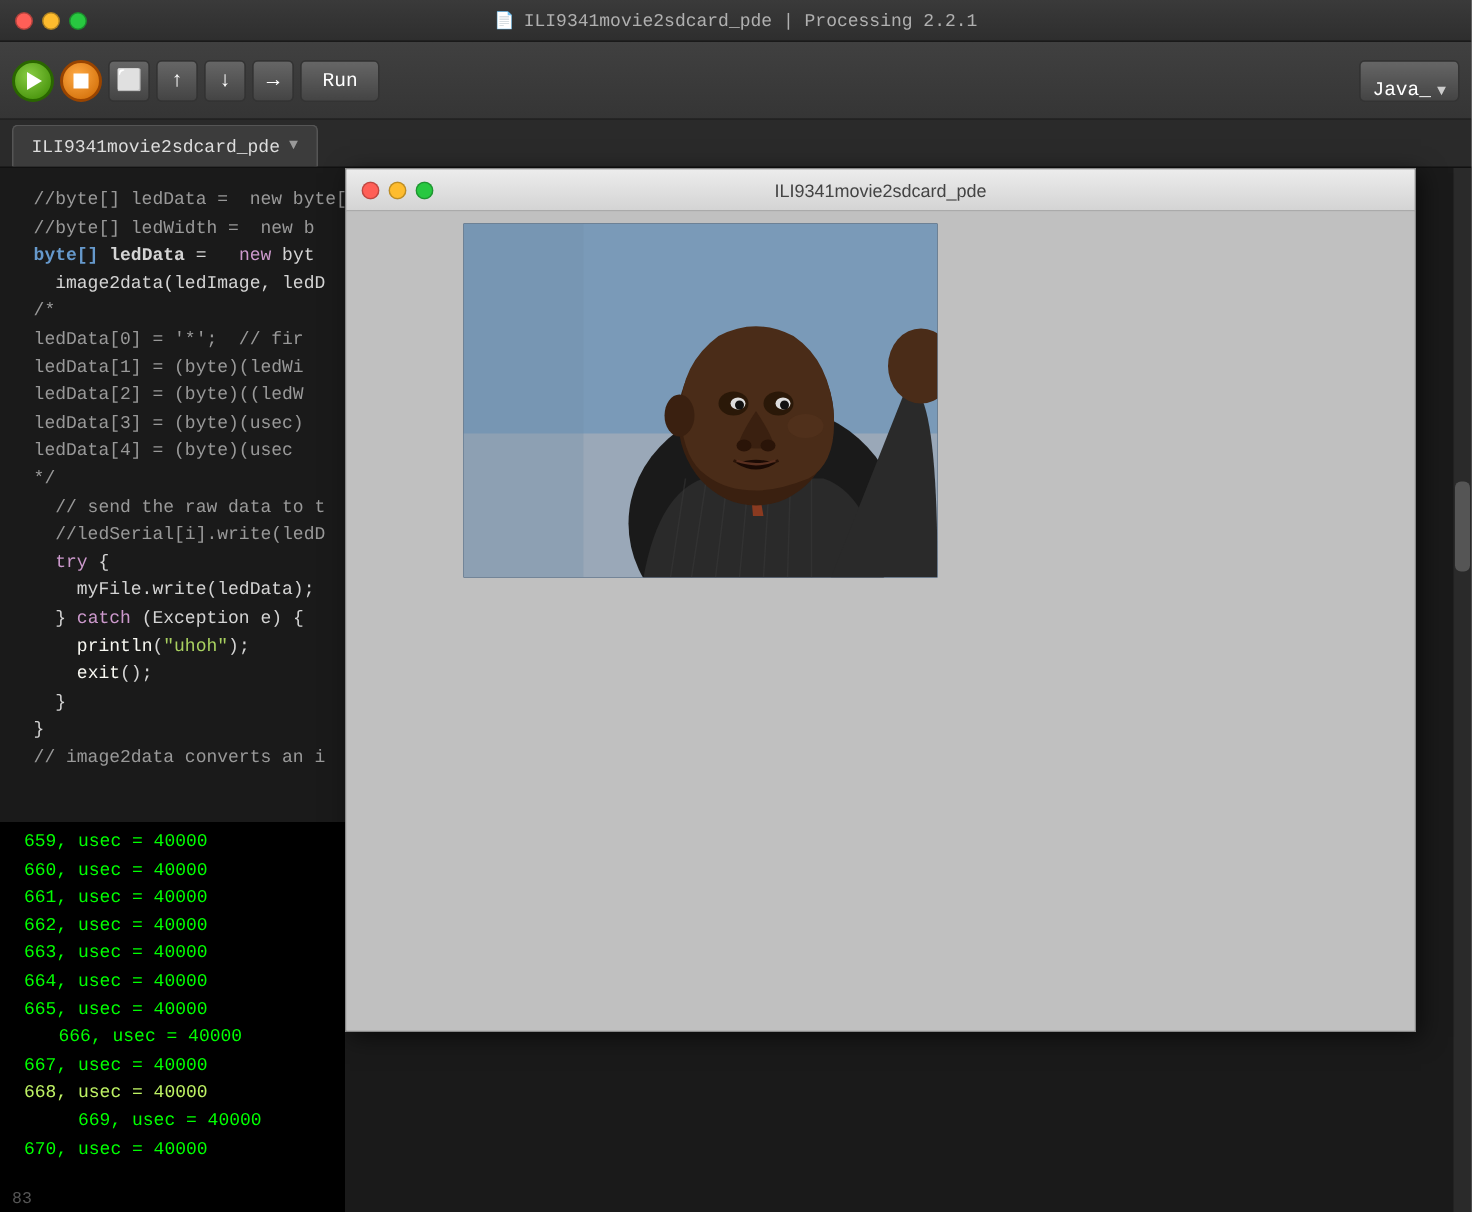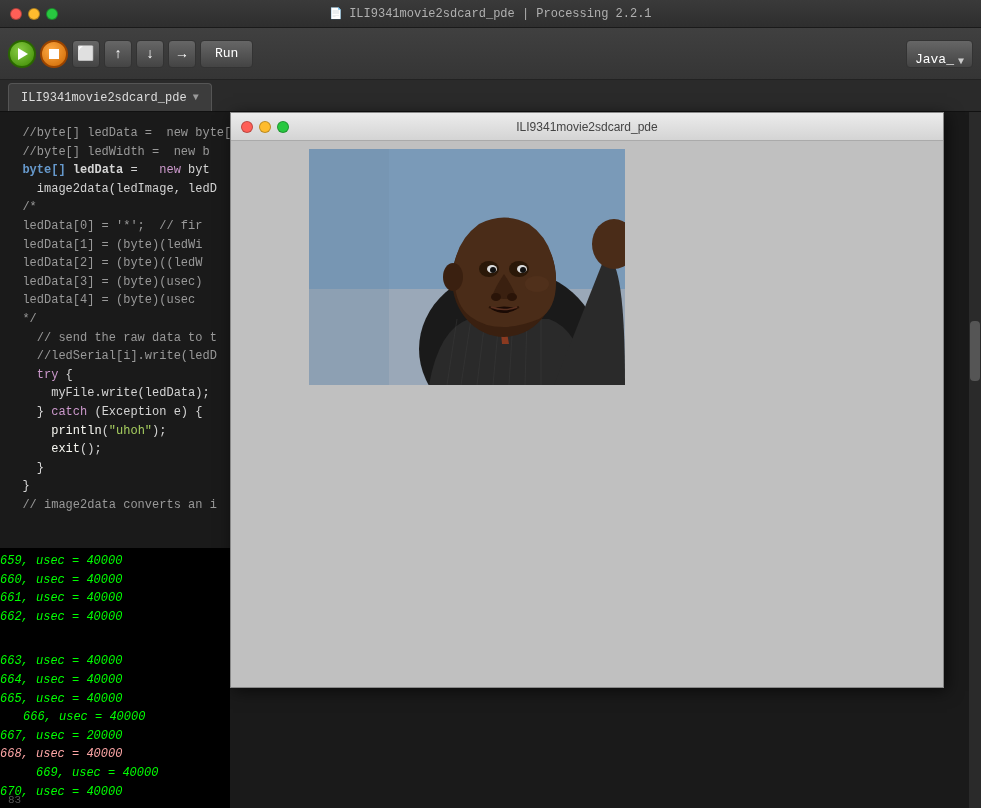--- a/index.html
+++ b/index.html
@@ -170,25 +170,24 @@
       width: 230px;
       min-width: 230px;
       background: #000;
       overflow: hidden;
       position: absolute;
       bottom: 0;
       left: 0;
       height: 260px;
     }
     #console-text {
-      padding: 4px 0;
+      padding: 4px 16px;
       color: #00ff00;
       font-size: 12px;
       line-height: 1.55;
-      font-style: italic;
     }
     #console-line-number {
       position: absolute;
       bottom: 2px;
       left: 8px;
       color: #555;
       font-size: 11px;
     }
 
     
@@ -359,26 +358,26 @@
 
       </div>
     </div>
 
     <div id="console-area" style="position:relative; width:230px; background:#000; height:260px; overflow:hidden;">
       <div id="console-text">
         <div class="code-line" style="color:#0f0; font-size:12px;">659, usec = 40000</div>
         <div class="code-line" style="color:#0f0; font-size:12px;">660, usec = 40000</div>
         <div class="code-line" style="color:#0f0; font-size:12px;">661, usec = 40000</div>
         <div class="code-line" style="color:#0f0; font-size:12px;">662, usec = 40000</div>
-        <div class="code-line" style="color:#0f0; font-size:12px;margin-top:26px;">663, usec = 40000</div>
+        <div class="code-line" style="color:#0f0; font-size:12px;">663, usec = 40000</div>
         <div class="code-line" style="color:#0f0; font-size:12px;">664, usec = 40000</div>
         <div class="code-line" style="color:#0f0; font-size:12px;">665, usec = 40000</div>
         <div class="code-line" style="color:#0f0; font-size:12px;margin-left:23px;">666, usec = 40000</div>
-        <div class="code-line" style="color:#0f0; font-size:12px;">667, usec = 20000</div>
-        <div class="code-line" style="color:#fca5a5; font-size:12px;">668, usec = 40000</div>
+        <div class="code-line" style="color:#0f0; font-size:12px;">667, usec = 40000</div>
+        <div class="code-line" style="color:#bef264; font-size:12px;">668, usec = 40000</div>
         <div class="code-line" style="color:#0f0; font-size:12px;margin-left:36px;">669, usec = 40000</div>
         <div class="code-line" style="color:#0f0; font-size:12px;">670, usec = 40000</div>
       </div>
       <div id="console-line-number">83</div>
     </div>
   </div>
 
   <div id="right-panel">
 
     <div id="scrollbar">

